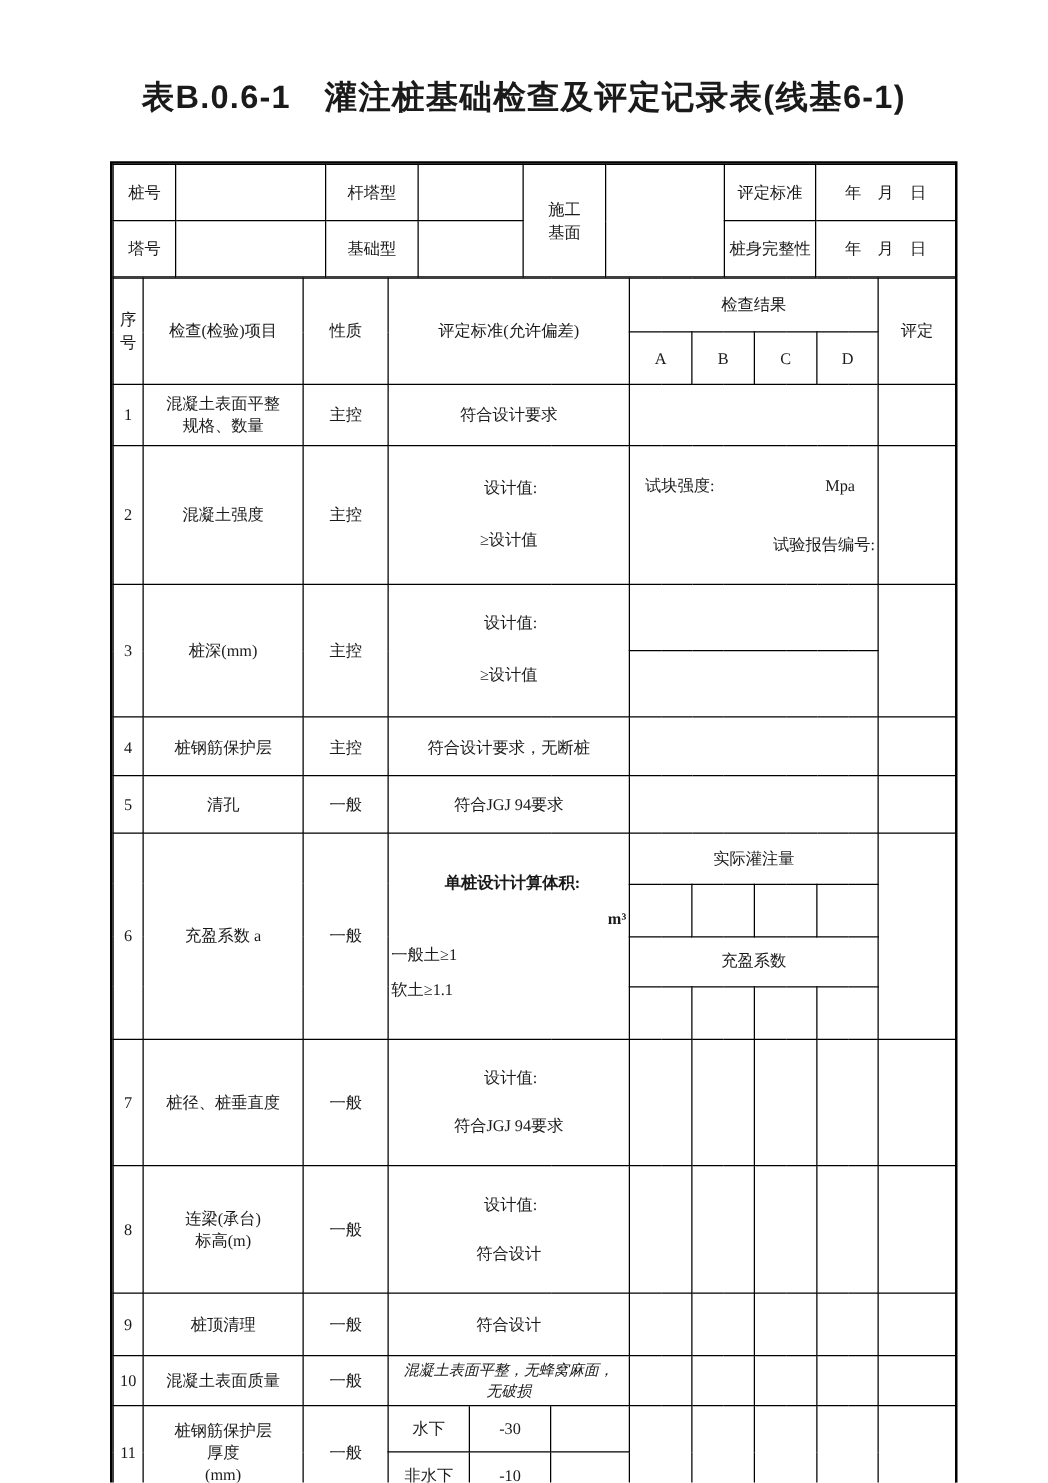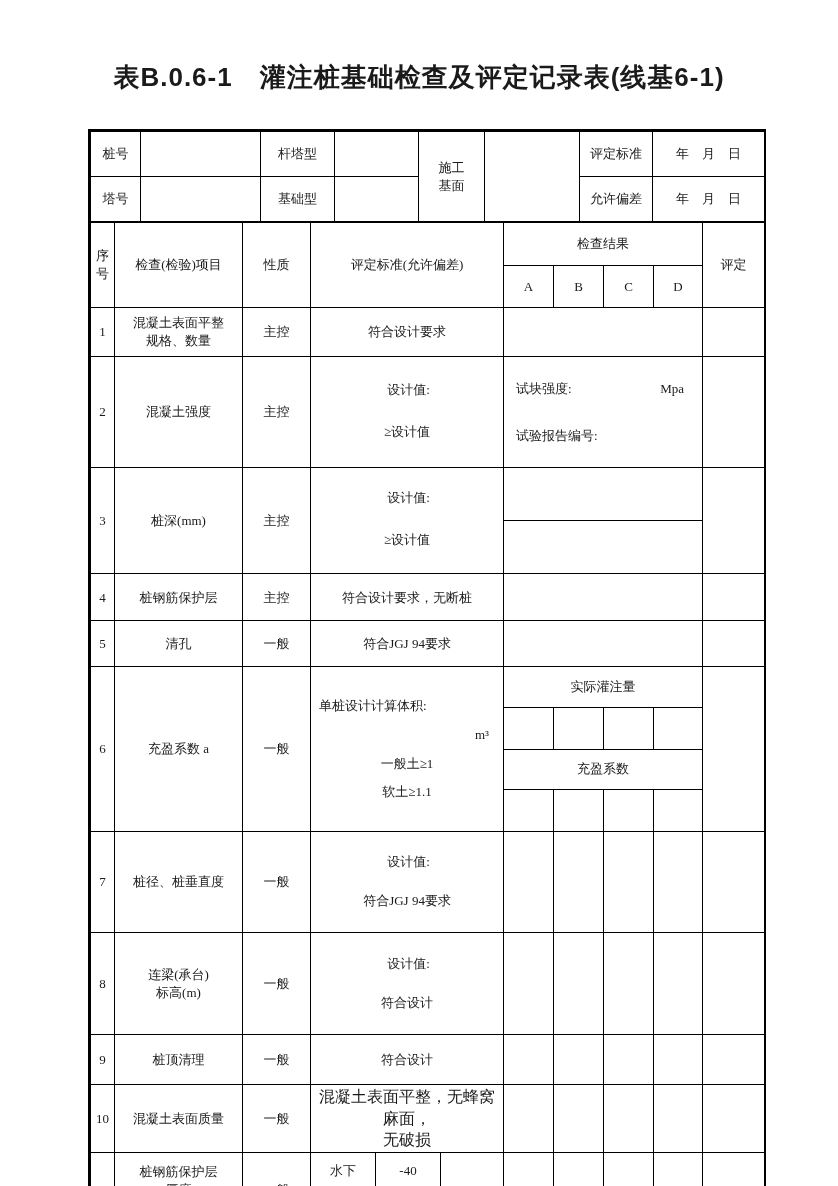--- a/index.html
+++ b/index.html
@@ -19,27 +19,27 @@
     border:1px solid #000; font-size:13px; line-height:1.35;
     text-align:center; vertical-align:middle; padding:1px 2px;
     white-space:pre-line; overflow:hidden;
   }
   
   .std-label { text-align:center; padding:3px 3px 0 6px; white-space:pre-line; }
   .std-value { text-align:center; padding:7px 0 6px; white-space:pre-line; }
   .std-value.tight { padding:4px 0 4px; }
   
   .res2-line1 { display:flex; justify-content:space-between; padding:4px 16px 0 10px; }
-  .res2-line2 { text-align:left; padding:12px 0 4px 10px; }
+  .res2-line2 { text-align:right; padding:12px 0 4px 10px; }
   
   .std6 { display:flex; flex-direction:column; justify-content:space-evenly; height:126px; }
-  .std6 .l { text-align:left; padding-left:6px; }
-  .std6 .u { text-align:center; padding-left:150px; }
-  .std6 .c { text-align:center; }
-  .small { font-size:16px; }
+  .std6 .l { text-align:center; padding-left:6px;font-weight:bold; }
+  .std6 .u { text-align:right; padding-left:150px;font-weight:bold; }
+  .std6 .c { text-align:left; }
+  .small { font-size:12px;font-style:italic; }
 </style>
 </head>
 <body>
 
 <div class="title">表B.0.6-1　灌注桩基础检查及评定记录表(线基6-1)</div>
 
 <div class="form-wrap">
 
   <table>
     <colgroup>
@@ -62,21 +62,21 @@
 基面</td>
       <td rowspan="2"></td>
       <td>评定标准</td>
       <td>年　月　日</td>
     </tr>
     <tr style="height:45px">
       <td>塔号</td>
       <td></td>
       <td>基础型</td>
       <td></td>
-      <td>允许偏差</td>
+      <td>桩身完整性</td>
       <td>年　月　日</td>
     </tr>
   </tbody>
     </table>
 
   <table>
     <colgroup>
       <col style="width:24px">
         <col style="width:128px">
         <col style="width:68px">
@@ -259,21 +259,21 @@
       <td></td>
     </tr>
 
     <tr style="height:37px">
       <td rowspan="2">11</td>
       <td rowspan="2">桩钢筋保护层
 厚度
 (mm)</td>
       <td rowspan="2">一般</td>
       <td>水下</td>
-      <td>-40</td>
+      <td>-30</td>
       <td></td>
       <td rowspan="2" colspan="2"></td>
       <td rowspan="2" colspan="2"></td>
       <td rowspan="2" colspan="2"></td>
       <td rowspan="2" colspan="2"></td>
       <td rowspan="2"></td>
     </tr>
     <tr style="height:38px">
       <td>非水下</td>
       <td>-10</td>

